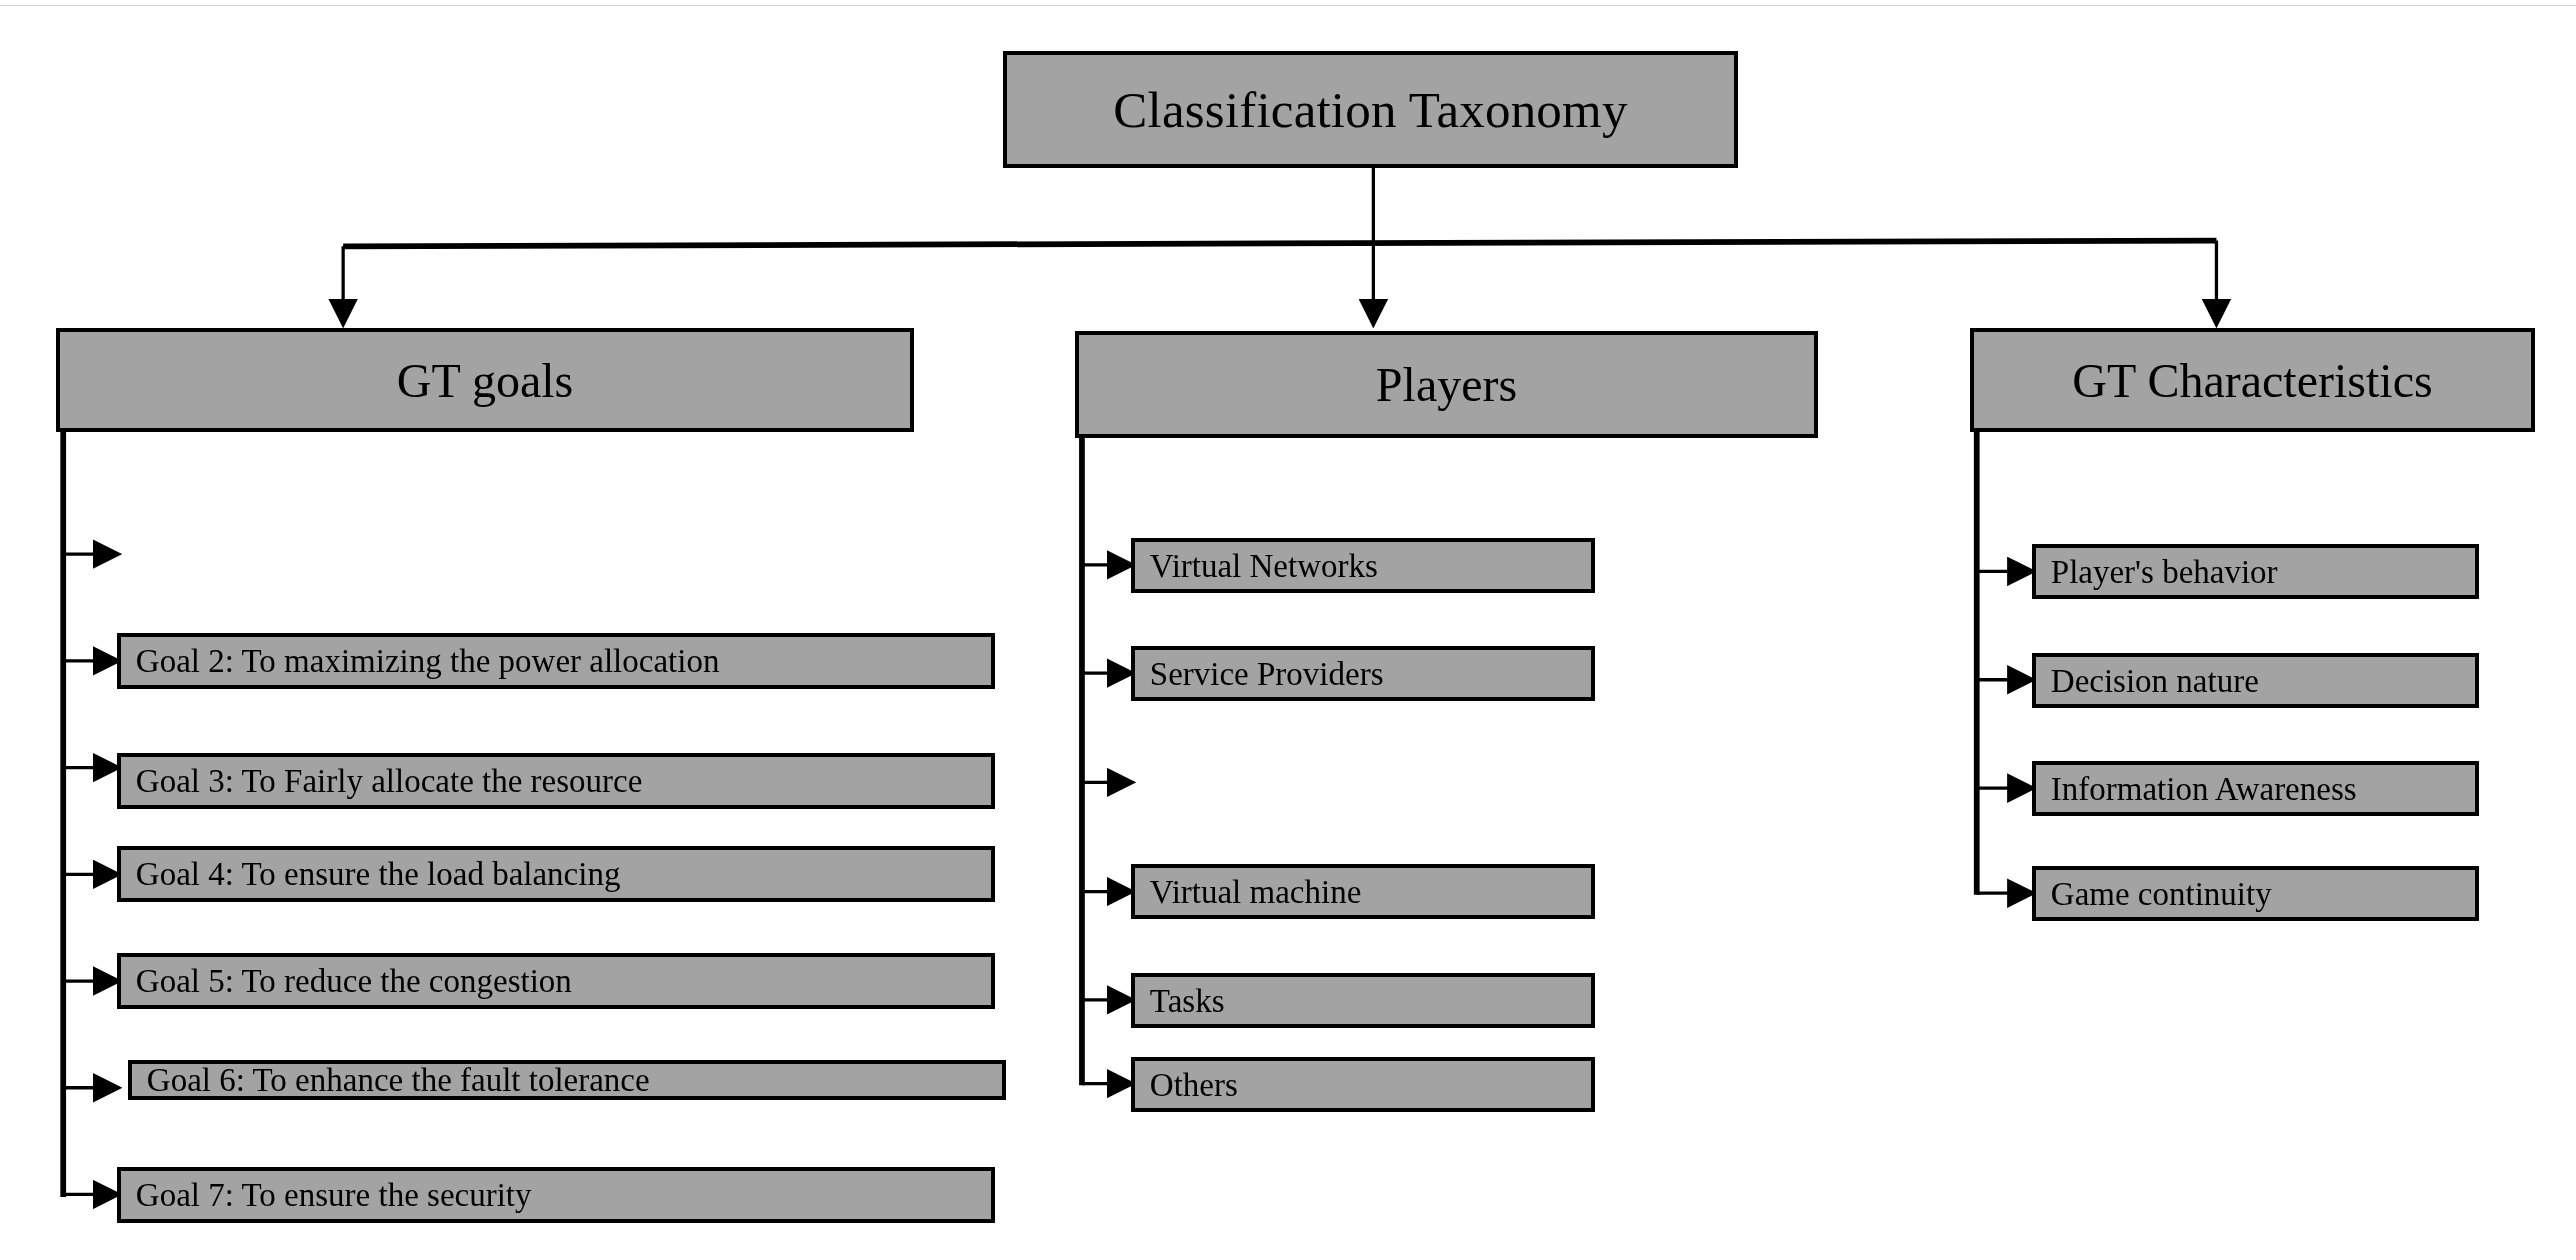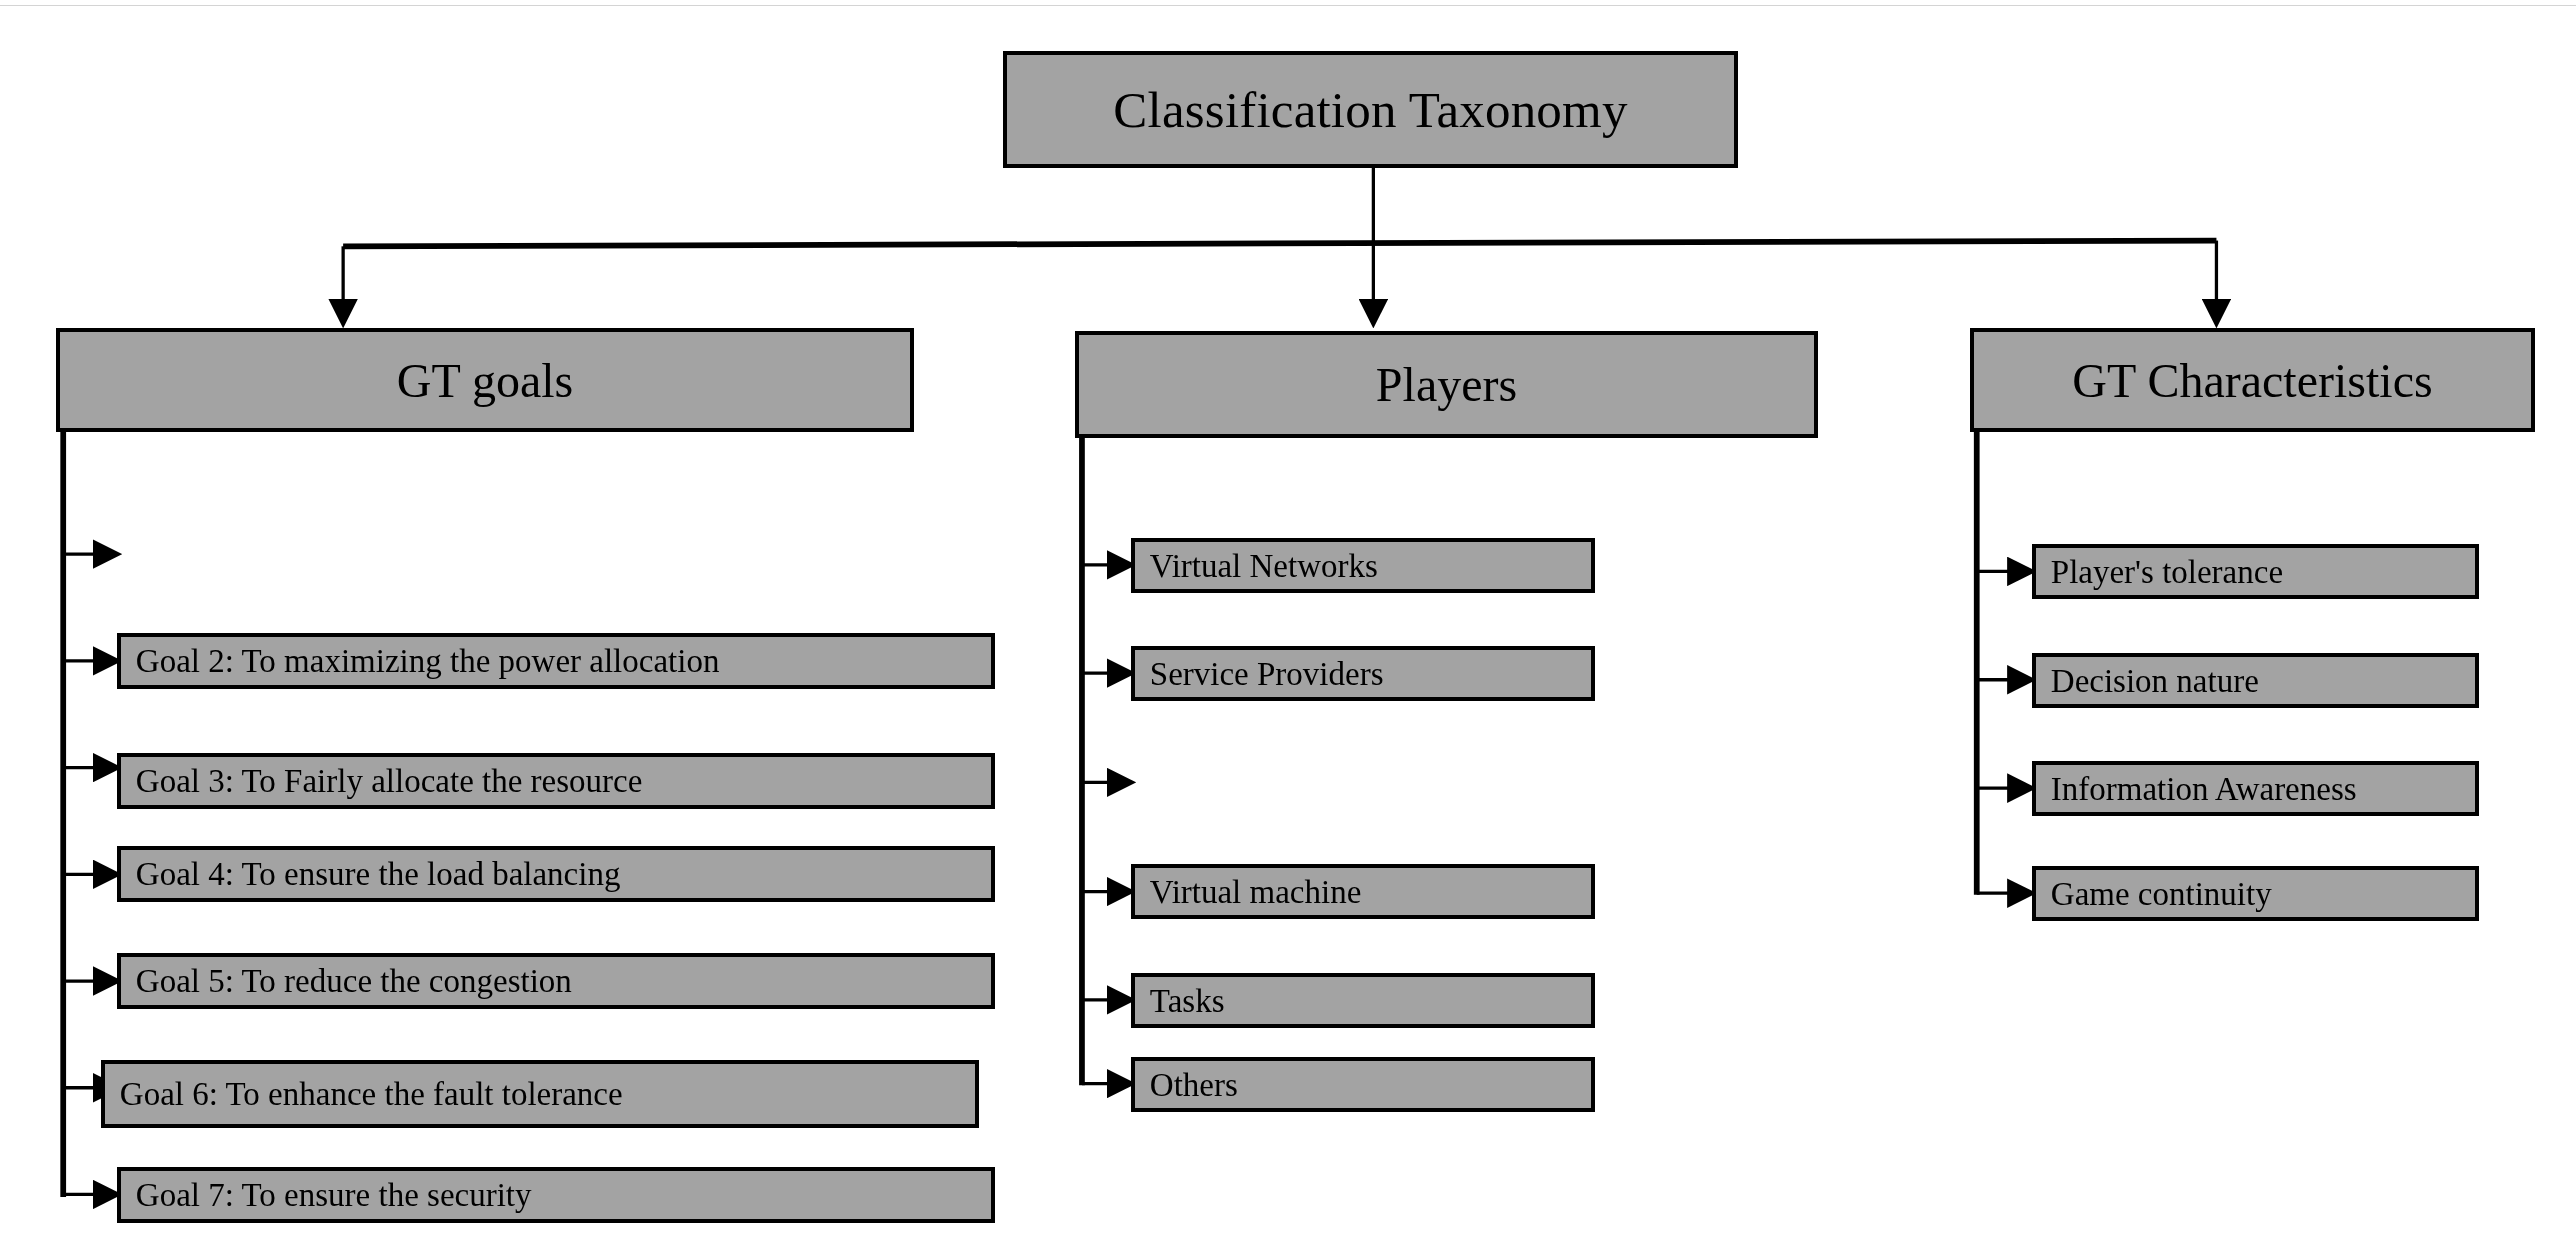--- a/index.html
+++ b/index.html
@@ -165,21 +165,21 @@
   </div>
   <div class="node leaf" style="left:117px; top:740px; width:878px; height:56px;margin-top:13px;">
     <span>Goal 3: To Fairly allocate the resource</span>
   </div>
   <div class="node leaf" style="left:117px; top:846px; width:878px; height:56px;">
     <span>Goal 4: To ensure the load balancing</span>
   </div>
   <div class="node leaf" style="left:117px; top:953px; width:878px; height:56px;">
     <span>Goal 5: To reduce the congestion</span>
   </div>
-  <div class="node leaf" style="left:101px; top:1060px; width:878px; height:68px;">
+  <div class="node leaf" style="left:128px; top:1060px; width:878px; height:40px;">
     <span>Goal 6: To enhance the fault tolerance</span>
   </div>
   <div class="node leaf" style="left:117px; top:1167px; width:878px; height:56px;">
     <span>Goal 7: To ensure the security</span>
   </div>
 
   <div class="node leaf" style="left:1131px; top:538px; width:464px; height:55px;">
     <span>Virtual Networks</span>
   </div>
   <div class="node leaf" style="left:1131px; top:646px; width:464px; height:55px;">
@@ -189,21 +189,21 @@
     <span>Virtual machine</span>
   </div>
   <div class="node leaf" style="left:1131px; top:973px; width:464px; height:55px;">
     <span>Tasks</span>
   </div>
   <div class="node leaf" style="left:1131px; top:1057px; width:464px; height:55px;">
     <span>Others</span>
   </div>
 
   <div class="node leaf" style="left:2032px; top:544px; width:447px; height:55px;">
-    <span>Player's tolerance</span>
+    <span>Player's behavior</span>
   </div>
   <div class="node leaf" style="left:2032px; top:653px; width:447px; height:55px;">
     <span>Decision nature</span>
   </div>
   <div class="node leaf" style="left:2032px; top:761px; width:447px; height:55px;">
     <span>Information Awareness</span>
   </div>
   <div class="node leaf" style="left:2032px; top:866px; width:447px; height:55px;">
     <span>Game continuity</span>
   </div>

